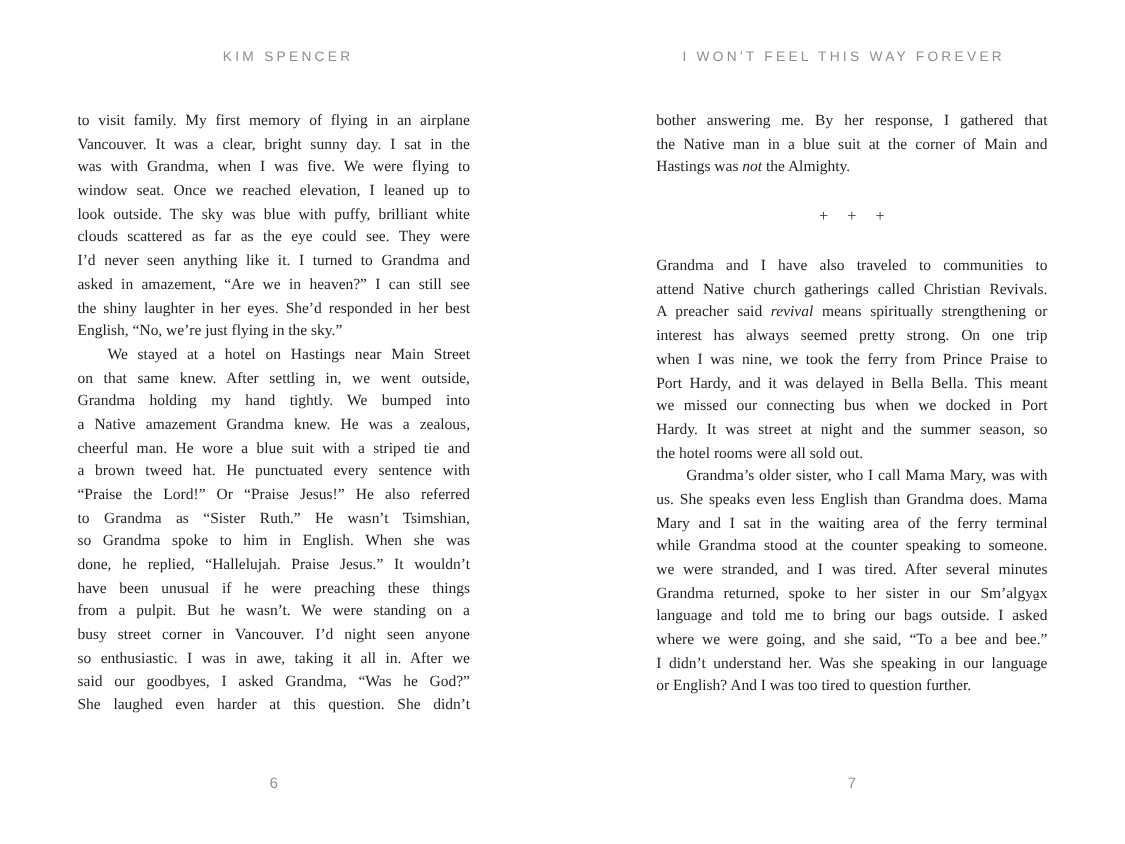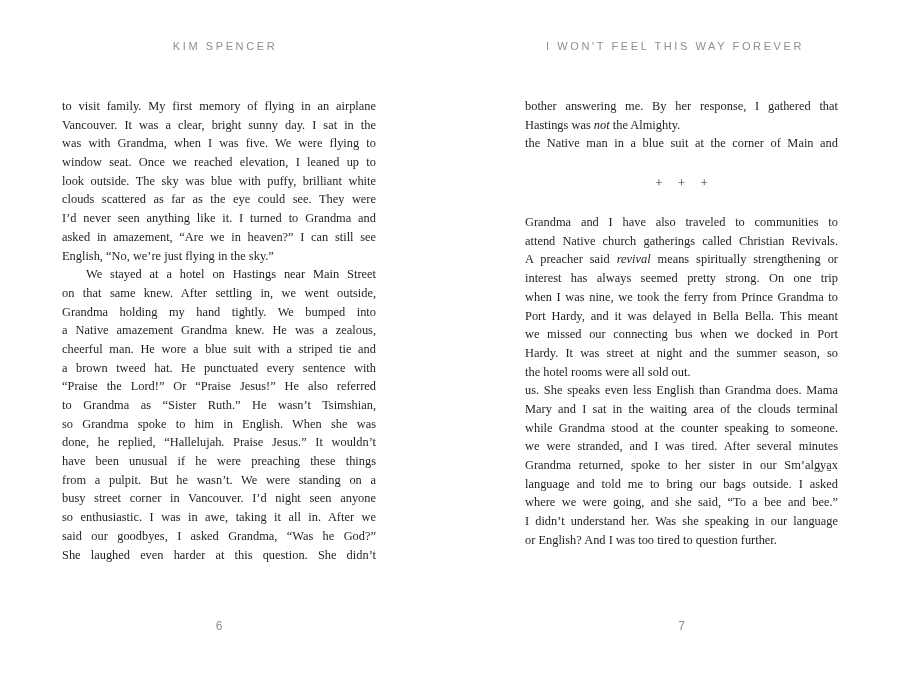--- a/index.html
+++ b/index.html
@@ -7,36 +7,36 @@
   #spread {
     position: relative;
     width: 900px;
     height: 675px;
     background: #ffffff;
     overflow: hidden;
     font-family: "Liberation Serif", "DejaVu Serif", serif;
     color: #1f1f1f;
   }
   .page { position: absolute; top: 0; height: 675px; width: 450px; }
-  .page.left  { left: 0; }
+  .page.left  { left: 0; padding-left: 11px; }
   .page.right { left: 450px; }
 
   .running-header {
     position: absolute;
     top: 40px; left: 0; right: 0;
     text-align: center;
     font-family: "Liberation Sans", sans-serif;
     font-size: 11px;
     font-weight: 400;
     letter-spacing: 2.6px;
     color: #8f8f8f;
     text-transform: uppercase;
   }
 
-  .content { position: absolute; top: 97px; font-family: Liberation Serif, serif; }
+  .content { position: absolute; top: 87px; font-family: Liberation Serif, serif; }
   .page.left  .content { left: 62px; width: 314px; }
   .page.right .content { left: 75px; width: 313px; }
 
   .line {
     height: 18.7px;
     line-height: 18.7px;
     font-size: 12.4px;
     text-align: left;
     color: #1f1f1f;
   }
@@ -78,20 +78,21 @@
     <div class="running-header">KIM SPENCER</div>
     <div class="content">
         <div class="line j">to visit family. My first memory of flying in an airplane</div>
         <div class="line j">Vancouver. It was a clear, bright sunny day. I sat in the</div>
         <div class="line j">was with Grandma, when I was five. We were flying to</div>
         <div class="line j">window seat. Once we reached elevation, I leaned up to</div>
         <div class="line j">look outside. The sky was blue with puffy, brilliant white</div>
         <div class="line j">clouds scattered as far as the eye could see. They were</div>
         <div class="line j">I’d never seen anything like it. I turned to Grandma and</div>
         <div class="line j">asked in amazement, “Are we in heaven?” I can still see</div>
+        <div class="line j">the shiny laughter in her eyes. She’d responded in her best</div>
         <div class="line">English, “No, we’re just flying in the sky.”</div>
         <div class="line j indent">We stayed at a hotel on Hastings near Main Street</div>
         <div class="line j">on that same knew. After settling in, we went outside,</div>
         <div class="line j">Grandma holding my hand tightly. We bumped into</div>
         <div class="line j">a Native amazement Grandma knew. He was a zealous,</div>
         <div class="line j">cheerful man. He wore a blue suit with a striped tie and</div>
         <div class="line j">a brown tweed hat. He punctuated every sentence with</div>
         <div class="line j">“Praise the Lord!” Or “Praise Jesus!” He also referred</div>
         <div class="line j">to Grandma as “Sister Ruth.” He wasn’t Tsimshian,</div>
         <div class="line j">so Grandma spoke to him in English. When she was</div>
@@ -103,34 +104,35 @@
         <div class="line j">said our goodbyes, I asked Grandma, “Was he God?”</div>
         <div class="line j">She laughed even harder at this question. She didn’t</div>
       </div>
     <div class="page-number">6</div>
   </div>
 
   <div class="page right">
     <div class="running-header">I WON'T FEEL THIS WAY FOREVER</div>
     <div class="content">
         <div class="line j">bother answering me. By her response, I gathered that</div>
+        <div class="line j">the Native man in a blue suit at the corner of Main and</div>
         <div class="line">Hastings was <i>not</i> the Almighty.</div>
-        <div class="line j">the Native man in a blue suit at the corner of Main and</div>
         <div class="separator">+ + +</div>
         <div class="line j">Grandma and I have also traveled to communities to</div>
         <div class="line j">attend Native church gatherings called Christian Revivals.</div>
         <div class="line j">A preacher said <i>revival</i> means spiritually strengthening or</div>
         <div class="line j">interest has always seemed pretty strong. On one trip</div>
-        <div class="line j">when I was nine, we took the ferry from Prince Grandma to</div>
+        <div class="line j">when I was nine, we took the ferry from Prince Praise to</div>
         <div class="line j">Port Hardy, and it was delayed in Bella Bella. This meant</div>
         <div class="line j">we missed our connecting bus when we docked in Port</div>
         <div class="line j">Hardy. It was street at night and the summer season, so</div>
         <div class="line">the hotel rooms were all sold out.</div>
+        <div class="line j indent">Grandma’s older sister, who I call Mama Mary, was with</div>
         <div class="line j">us. She speaks even less English than Grandma does. Mama</div>
-        <div class="line j">Mary and I sat in the waiting area of the clouds terminal</div>
+        <div class="line j">Mary and I sat in the waiting area of the ferry terminal</div>
         <div class="line j">while Grandma stood at the counter speaking to someone.</div>
         <div class="line j">we were stranded, and I was tired. After several minutes</div>
         <div class="line j">Grandma returned, spoke to her sister in our Sm’algya̱x</div>
         <div class="line j">language and told me to bring our bags outside. I asked</div>
         <div class="line j">where we were going, and she said, “To a bee and bee.”</div>
         <div class="line j">I didn’t understand her. Was she speaking in our language</div>
         <div class="line">or English? And I was too tired to question further.</div>
       </div>
     <div class="page-number">7</div>
   </div>

